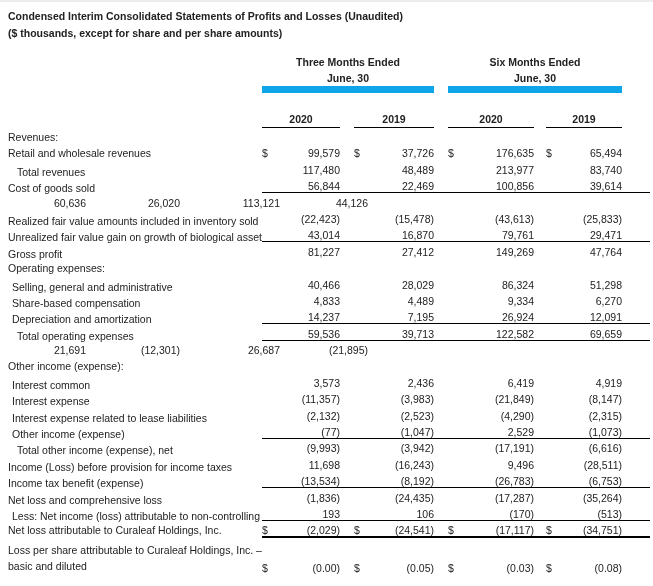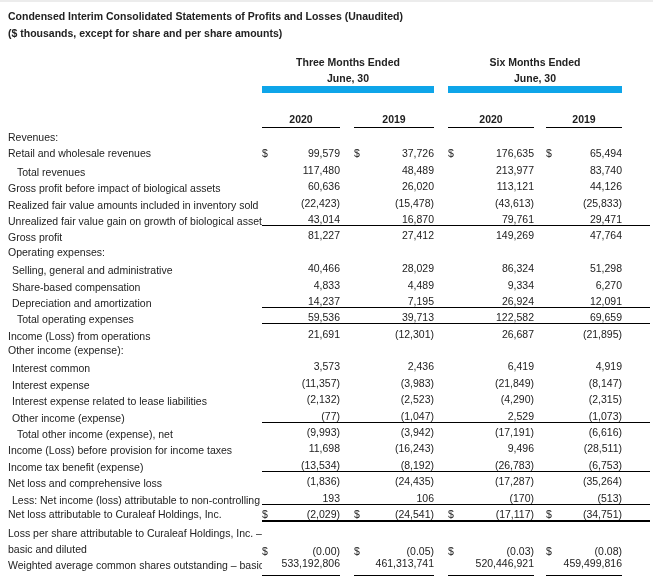--- a/index.html
+++ b/index.html
@@ -133,22 +133,42 @@
           <div class="c c3">
             <span></span>
             <span class="v">213,977</span>
           </div>
           <div class="c c4">
             <span></span>
             <span class="v">83,740</span>
           </div>
         </div>
       </div>
-      <div class="row">
-        <div class="label">Gross profit before impact of biological assets</div>
+      <div class="row r-thin">
+        <div class="label">Cost of goods sold</div>
+        <div class="nums">
+          <div class="c c1">
+            <span></span>
+            <span class="v">56,844</span>
+          </div>
+          <div class="c c2">
+            <span></span>
+            <span class="v">22,469</span>
+          </div>
+          <div class="c c3">
+            <span></span>
+            <span class="v">100,856</span>
+          </div>
+          <div class="c c4">
+            <span></span>
+            <span class="v">39,614</span>
+          </div>
+        </div>
+      </div>
+      <div class="row">
         <div class="nums">
           <div class="c c1">
             <span></span>
             <span class="v">60,636</span>
           </div>
           <div class="c c2">
             <span></span>
             <span class="v">26,020</span>
           </div>
           <div class="c c3">
@@ -323,21 +343,20 @@
             <span></span>
             <span class="v">122,582</span>
           </div>
           <div class="c c4">
             <span></span>
             <span class="v">69,659</span>
           </div>
         </div>
       </div>
       <div class="row">
-        <div class="label">Income (Loss) from operations</div>
         <div class="nums">
           <div class="c c1">
             <span></span>
             <span class="v">21,691</span>
           </div>
           <div class="c c2">
             <span></span>
             <span class="v">(12,301)</span>
           </div>
           <div class="c c3">

